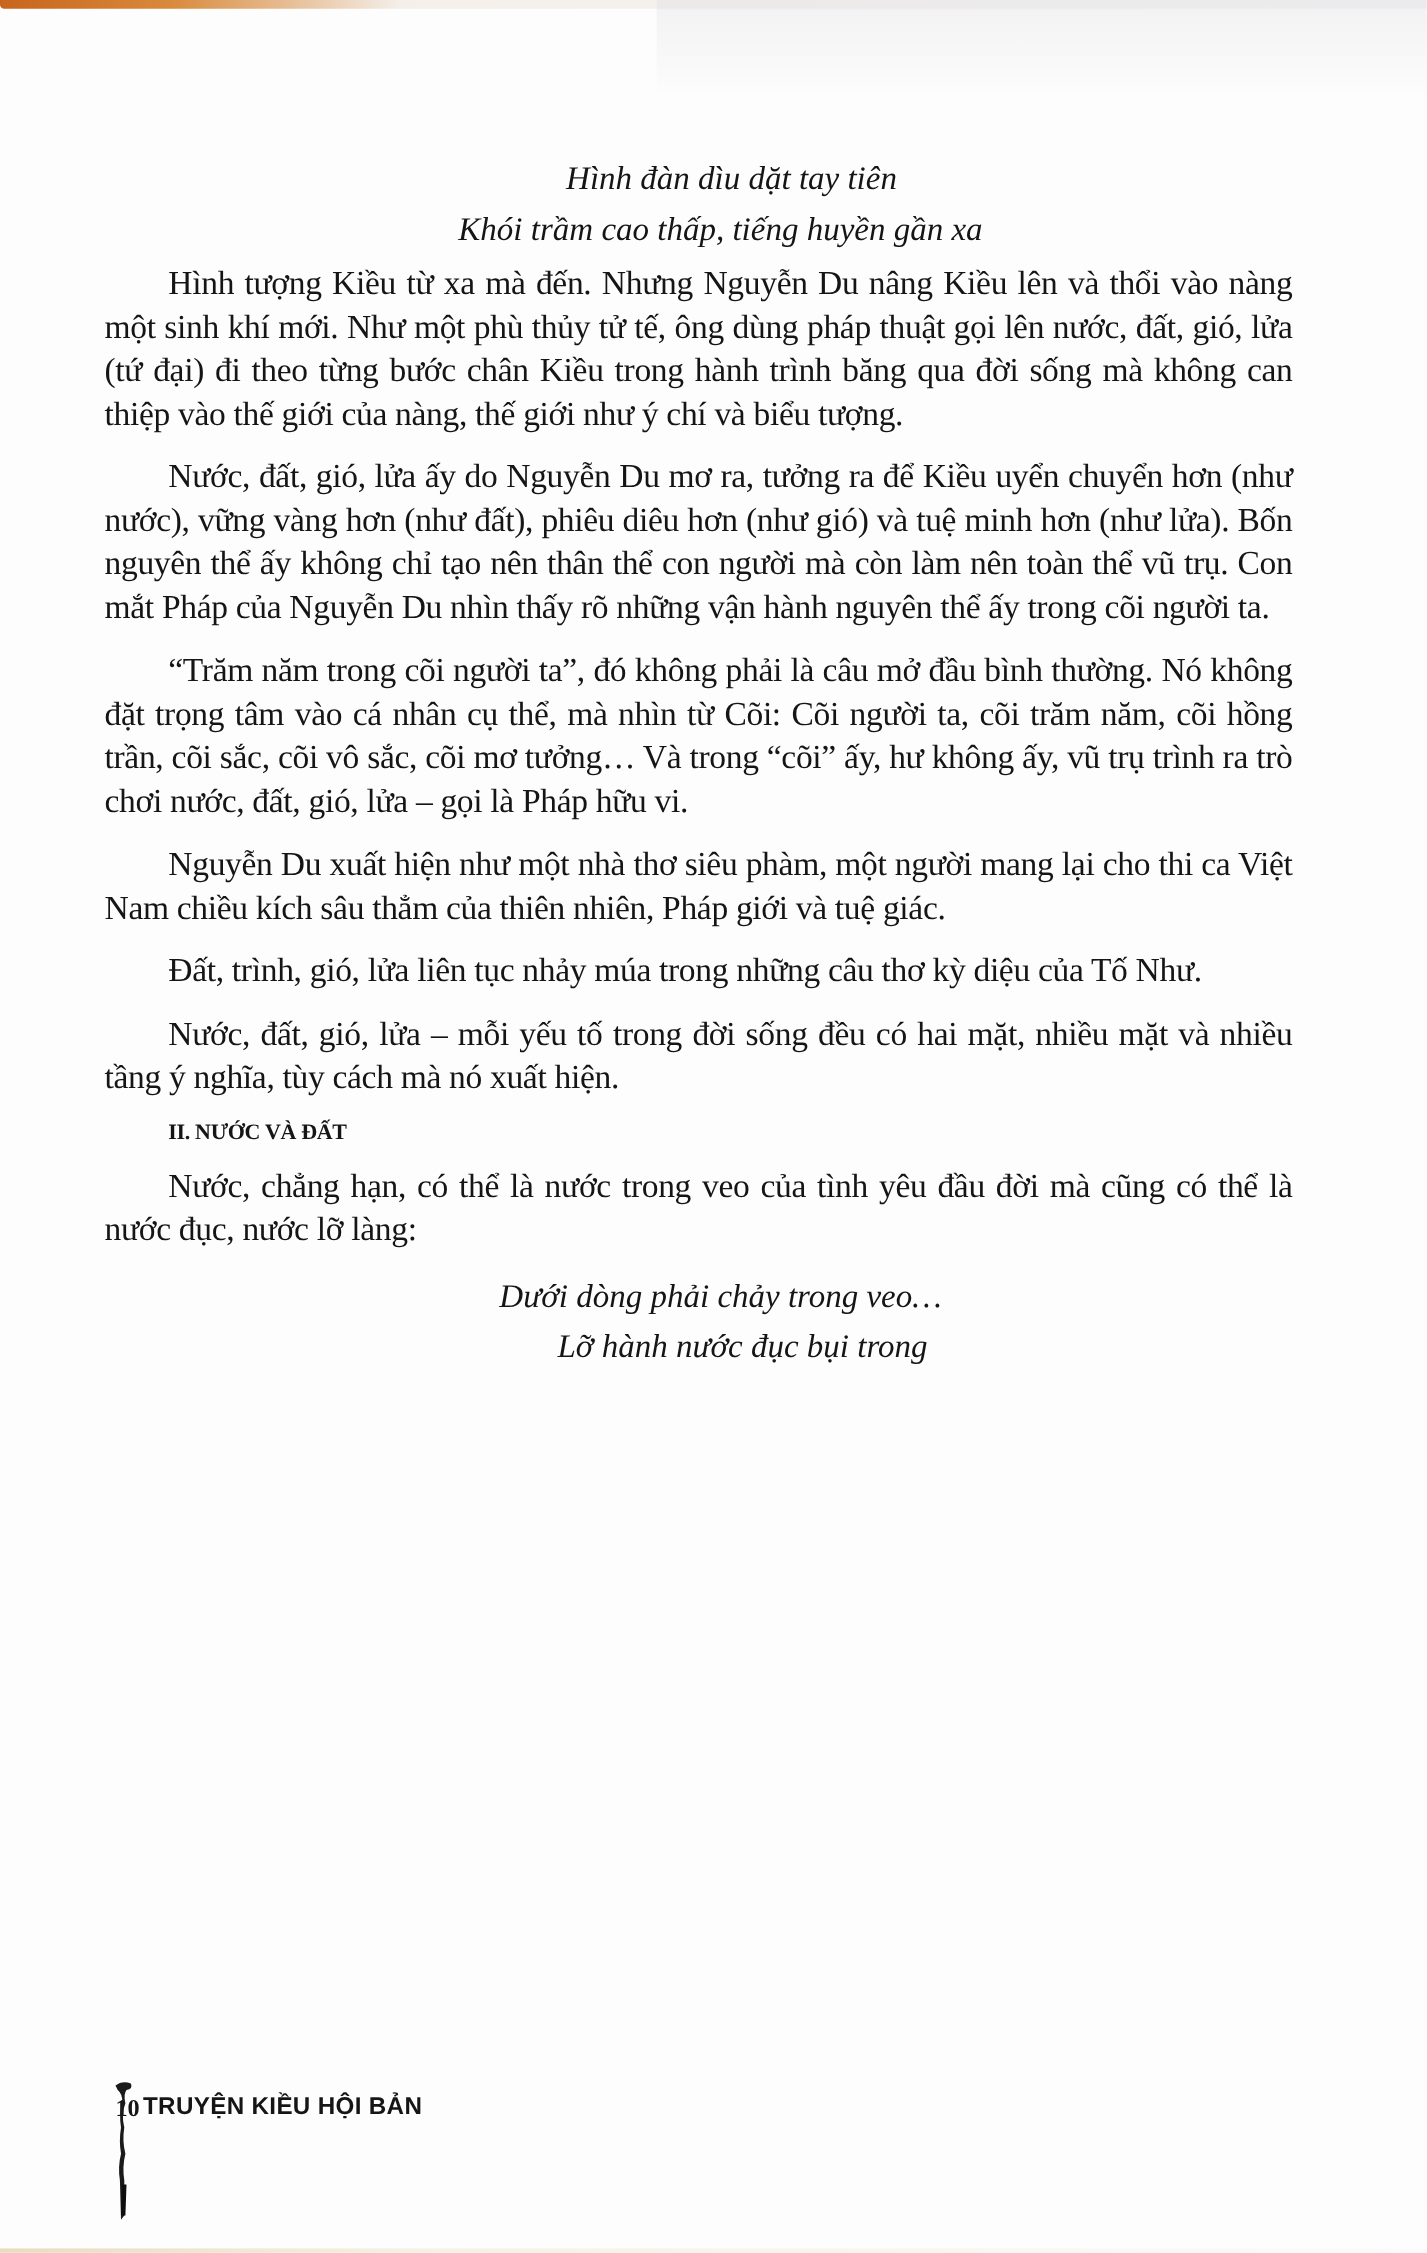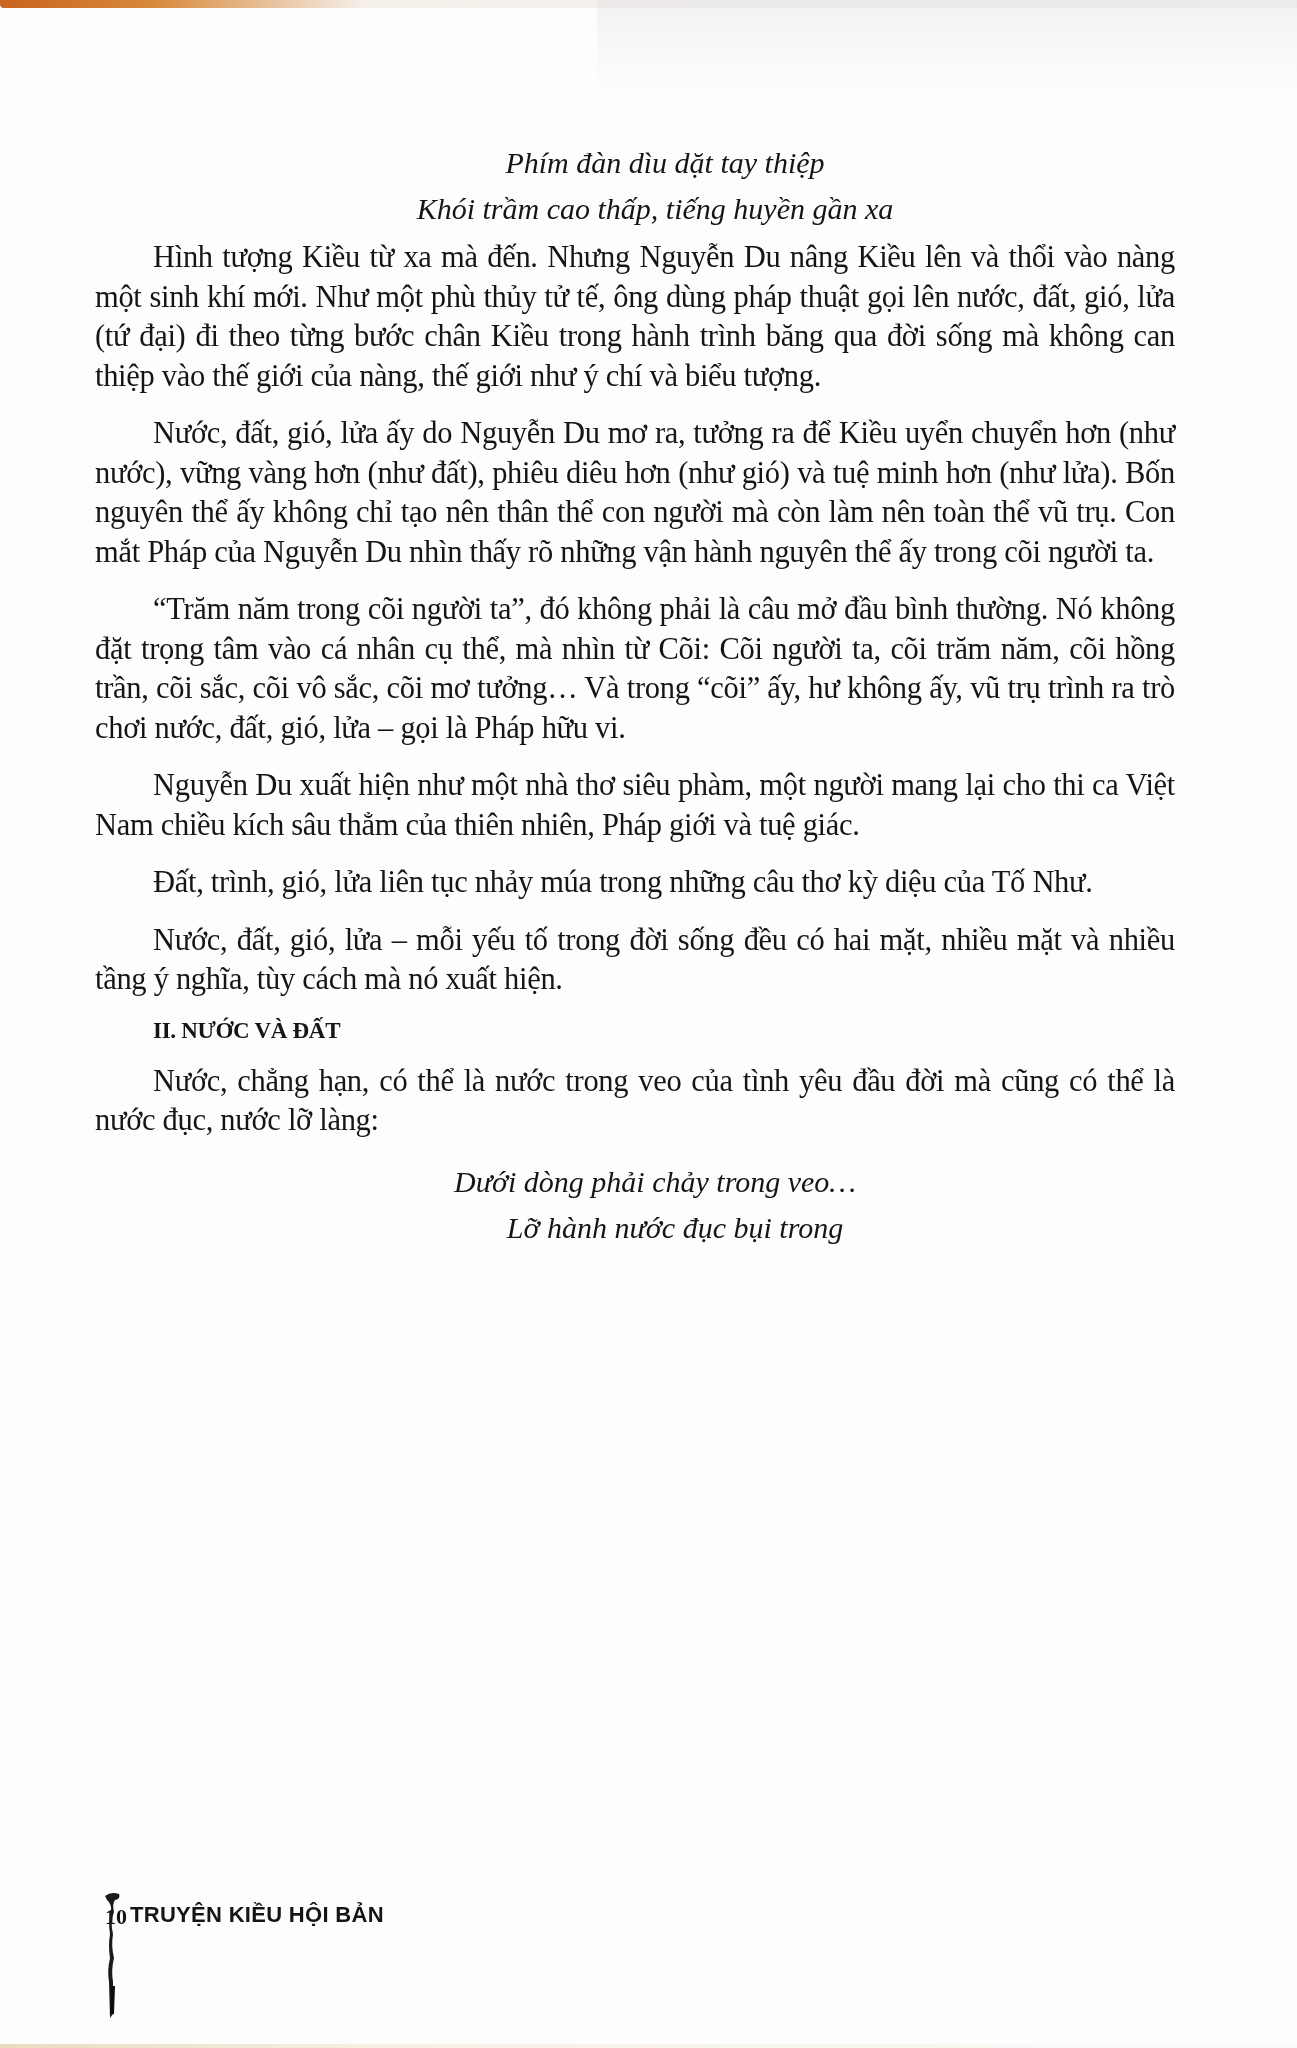--- a/index.html
+++ b/index.html
@@ -32,21 +32,21 @@
   }
   .verse-block-1 { padding-left: 40px; }
   .verse-block-1 .verse:first-child { padding-left: 20px; }
   .para {
     font-size: 30.5px; line-height: 39.5px;
     text-align: justify; text-indent: 58px;
     margin: 0 0 18px 0;
     letter-spacing: -0.3px;
   }
   .heading {
-    font-size: 23px; font-weight: bold; margin: 4px 0 18px 58px;
+    font-size: 20px; font-weight: bold; margin: 4px 0 18px 58px;
     letter-spacing: -0.3px;
   }
   .verse-block-2 { margin-top: 12px; padding-left: 80px; }
   .verse-block-2 .verse { line-height: 46px; }
   .verse-block-2 .verse:first-child { padding-right: 40px; }
   .bold-word { font-weight: normal; }
   .footer {
     position: absolute; left: 65px; top: 1890px; height: 140px; width: 400px;
   }
   .page-number {
@@ -62,21 +62,21 @@
   }
 </style>
 </head>
 <body>
 
 <div class="page-edge-top"></div>
 <div class="shade-top-right"></div>
 
 <div class="content">
   <div class="verse-block-1">
-    <p class="verse">Phím đàn dìu dặt tay thiệp</p>
+    <p class="verse">Hình đàn dìu dặt tay tiên</p>
     <p class="verse">Khói trầm cao thấp, tiếng huyền gần xa</p>
   </div>
 
   <div style="height:6px"></div>
 
   <p class="para">Hình tượng Kiều từ xa mà đến. Nhưng Nguyễn Du nâng Kiều lên và thổi vào nàng một sinh khí mới. Như một phù thủy tử tế, ông dùng pháp thuật gọi lên nước, đất, gió, lửa (tứ đại) đi theo từng bước chân Kiều trong hành trình băng qua đời sống mà không can thiệp vào thế giới của nàng, thế giới như ý chí và biểu tượng.</p>
   <p class="para">Nước, đất, gió, lửa ấy do Nguyễn Du mơ ra, tưởng ra để Kiều uyển chuyển hơn (như nước), vững vàng hơn (như đất), phiêu diêu hơn (như gió) và tuệ minh hơn (như lửa). Bốn nguyên thể ấy không chỉ tạo nên thân thể con người mà còn làm nên toàn thể vũ trụ. Con mắt Pháp của Nguyễn Du nhìn thấy rõ những vận hành nguyên thể ấy trong cõi người ta.</p>
 
   <p class="para"><span>“Trăm năm trong cõi người ta”, đó không phải là câu mở đầu bình thường. Nó không đặt trọng tâm vào cá nhân cụ thể, mà nhìn từ </span><span class="bold-word">Cõi</span><span>: Cõi người ta, cõi trăm năm, cõi hồng trần, cõi sắc, cõi vô sắc, cõi mơ tưởng… Và trong “cõi” ấy, hư không ấy, vũ trụ trình ra trò chơi nước, đất, gió, lửa – gọi là Pháp hữu vi.</span></p>
 

